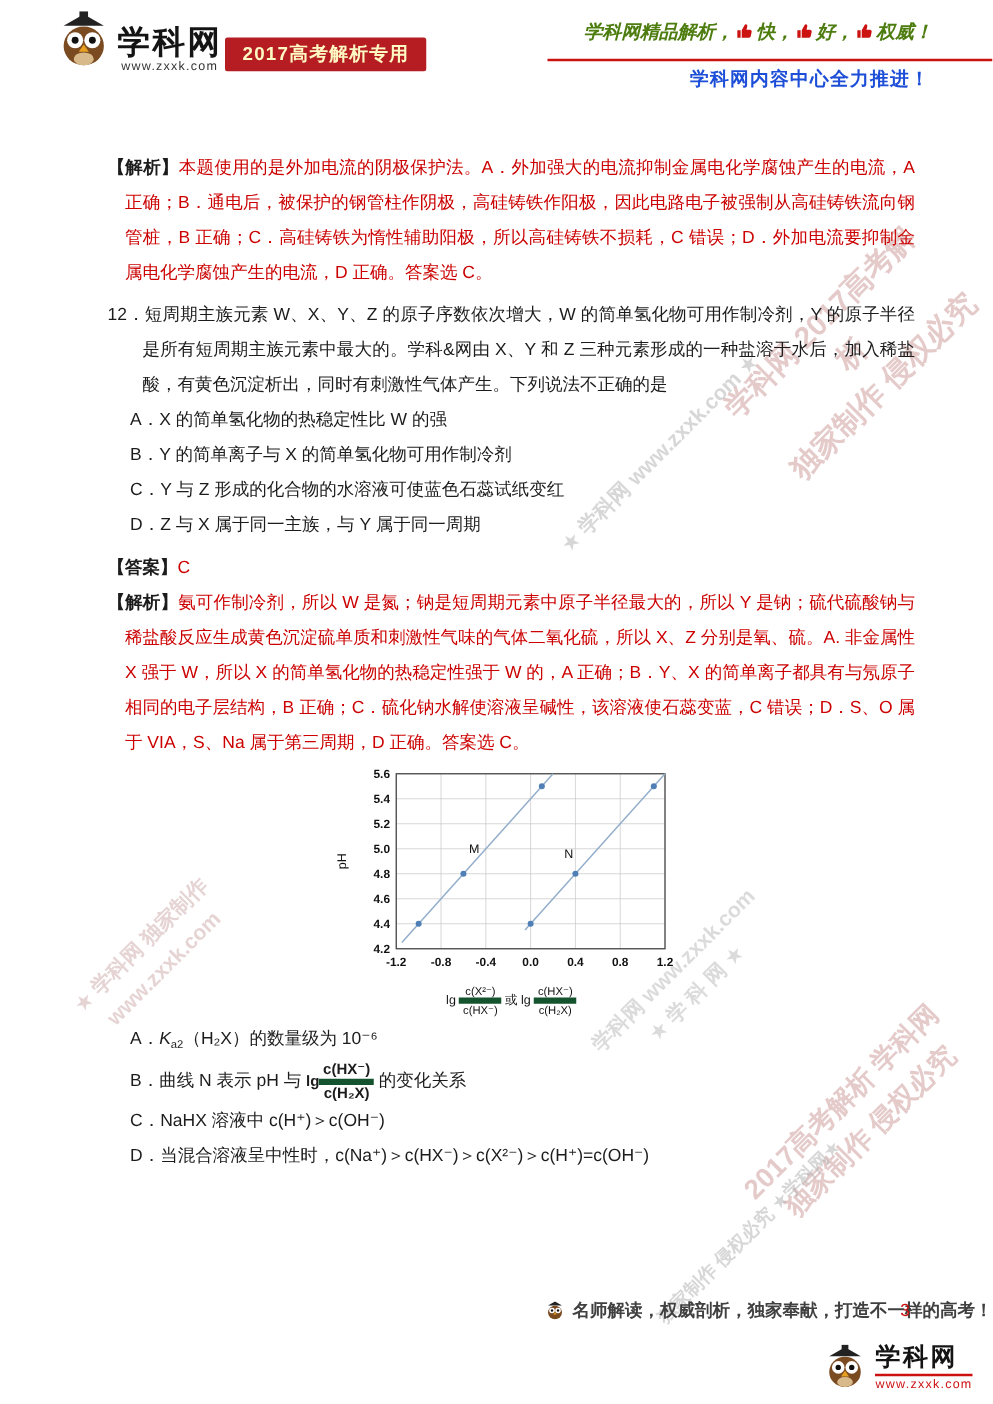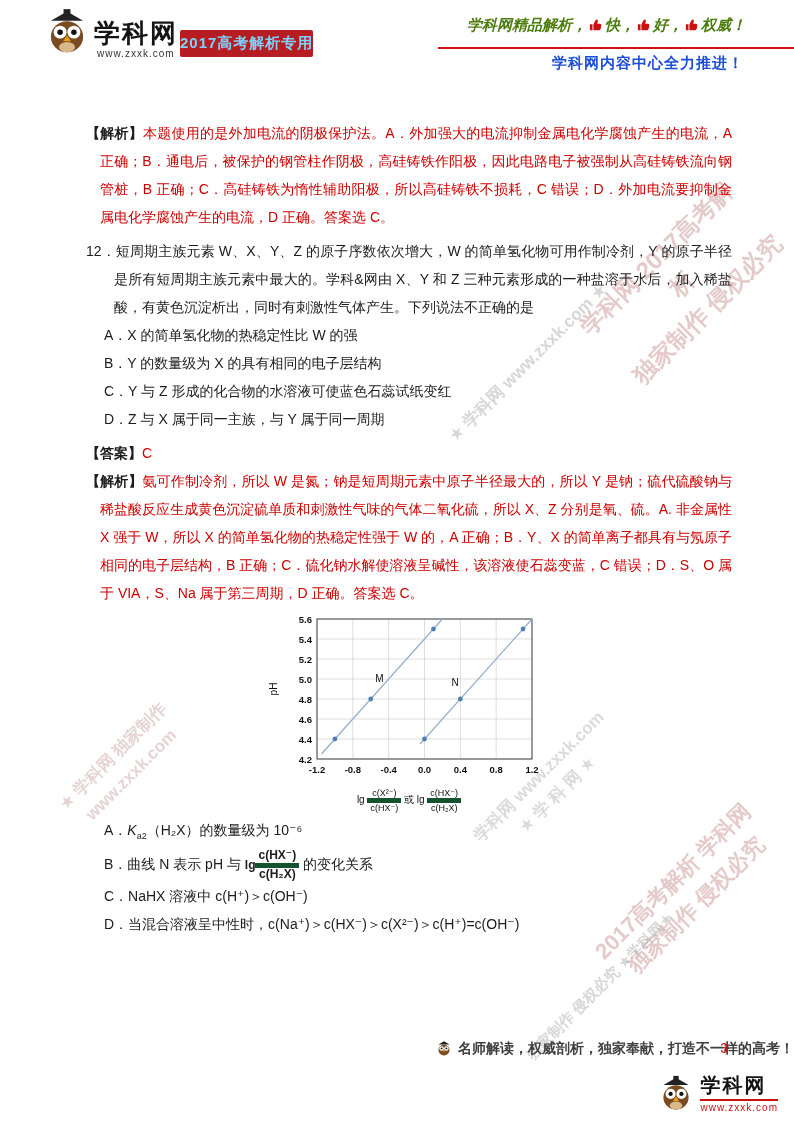--- a/index.html
+++ b/index.html
@@ -7,22 +7,22 @@
   body {
     position:relative; background:#ffffff; overflow:hidden;
     font-family:"Liberation Sans","DejaVu Sans",sans-serif;
     color:#1c1c1c; font-size:14px;
   }
   
   .logo-owl { position:absolute; left:44px; top:8px; width:46px; height:46px; }
   .logo-name { position:absolute; left:94px; top:16px; font-size:26px; font-weight:bold; color:#141414; letter-spacing:2px; }
   .logo-url  { position:absolute; left:97px; top:48px; font-size:10px; color:#333; letter-spacing:1px; }
   .edition-banner {
-    position:absolute; left:180px; top:30px; background:#b51d22; color:#7dd3fc;
-    font-size:15px; font-weight:bold; padding:4px 0; border-radius:2px; letter-spacing:1px;
+    position:absolute; left:180px; top:30px; background:#b51d22; color:#fef9c3;
+    font-size:15px; font-weight:bold; padding:4px 14px; border-radius:2px; letter-spacing:1px;
   }
   .slogan1 { position:absolute; right:48px; top:16px; color:#4d7c0f; font-size:15px; font-weight:bold; font-style:italic; white-space:nowrap; }
   .thumb-icon { width:14px; height:14px; vertical-align:-2px; margin:0 2px; }
   .header-rule { position:absolute; right:0; top:47px; width:356px; height:2px; background:#cc1111; }
   .slogan2 { position:absolute; right:50px; top:54px; color:#1d4ed8; font-size:15px; font-weight:bold; letter-spacing:1px; }
   
   .wm { position:absolute; transform:rotate(-45deg); transform-origin:center; font-weight:bold;
         white-space:pre-line; text-align:center; pointer-events:none; z-index:0; line-height:1.5; }
   .wm1 { left:570px; top:230px; font-size:24px; color:rgba(204,150,150,0.50); }
   .wm2 { left:420px; top:350px; font-size:17px; color:rgba(175,175,175,0.50); }
@@ -109,21 +109,21 @@
 
   <p class="para hang14">
     <span class="blk-label">【解析】</span><span class="red-text">本题使用的是外加电流的阴极保护法。A．外加强大的电流抑制金属电化学腐蚀产生的电流，A 正确；B．通电后，被保护的钢管柱作阴极，高硅铸铁作阳极，因此电路电子被强制从高硅铸铁流向钢管桩，B 正确；C．高硅铸铁为惰性辅助阳极，所以高硅铸铁不损耗，C 错误；D．外加电流要抑制金属电化学腐蚀产生的电流，D 正确。答案选 C。</span>
   </p>
 
   <div>
     <p class="para hang28 mt6">
       <span>12．</span><span>短周期主族元素 W、X、Y、Z 的原子序数依次增大，W 的简单氢化物可用作制冷剂，Y 的原子半径是所有短周期主族元素中最大的。学科&amp;网由 X、Y 和 Z 三种元素形成的一种盐溶于水后，加入稀盐酸，有黄色沉淀析出，同时有刺激性气体产生。下列说法不正确的是</span>
     </p>
     <div class="option">A．X 的简单氢化物的热稳定性比 W 的强</div>
-    <div class="option">B．Y 的数量级为 X 的具有相同的电子层结构</div>
+    <div class="option">B．Y 的简单离子与 X 的简单氢化物可用作制冷剂</div>
     <div class="option">C．Y 与 Z 形成的化合物的水溶液可使蓝色石蕊试纸变红</div>
     <div class="option">D．Z 与 X 属于同一主族，与 Y 属于同一周期</div>
   </div>
 
   <p class="answer-line">
     <span class="blk-label">【答案】</span><span class="red-text">C</span>
   </p>
 
   <p class="para hang14 mt4">
     <span class="blk-label">【解析】</span><span class="red-text">氨可作制冷剂，所以 W 是氮；钠是短周期元素中原子半径最大的，所以 Y 是钠；硫代硫酸钠与稀盐酸反应生成黄色沉淀硫单质和刺激性气味的气体二氧化硫，所以 X、Z 分别是氧、硫。A. 非金属性 X 强于 W，所以 X 的简单氢化物的热稳定性强于 W 的，A 正确；B．Y、X 的简单离子都具有与氖原子相同的电子层结构，B 正确；C．硫化钠水解使溶液呈碱性，该溶液使石蕊变蓝，C 错误；D．S、O 属于 VIA，S、Na 属于第三周期，D 正确。答案选 C。</span>

